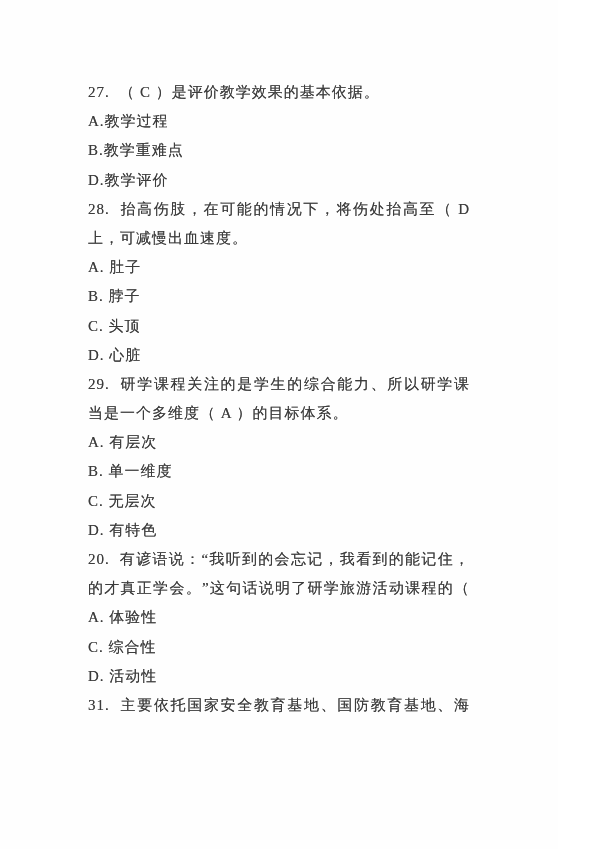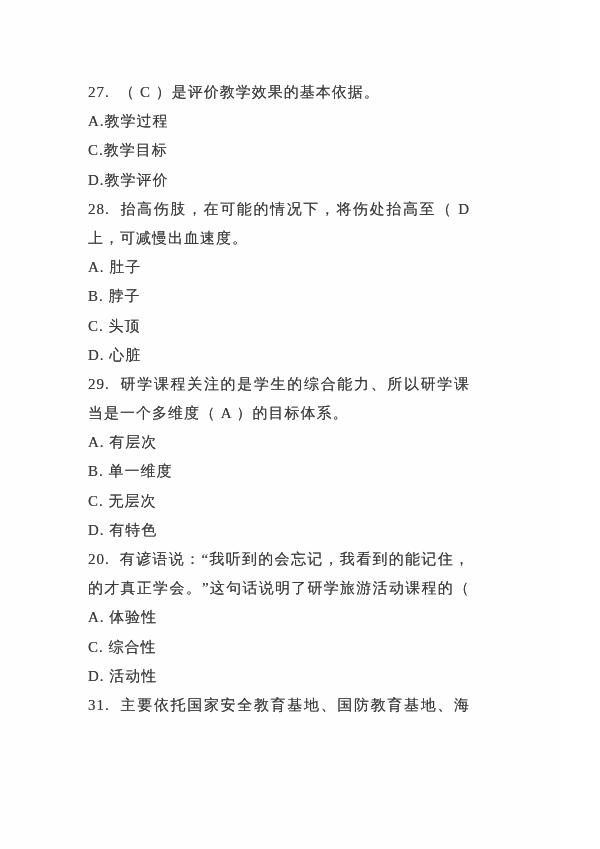--- a/index.html
+++ b/index.html
@@ -35,21 +35,21 @@
   }
 </style>
 </head>
 <body>
 
 <div class="page">
 
   <section class="question">
     <div class="line">27.  （ C ）是评价教学效果的基本依据。</div>
     <div class="line">A.教学过程</div>
-    <div class="line">C.教学目标</div>
+    <div class="line">B.教学重难点</div>
     <div class="line">D.教学评价</div>
   </section>
 
   <section class="question">
     <div class="line just">28.  抬高伤肢，在可能的情况下，将伤处抬高至（ D ）位置以</div>
     <div class="line">上，可减慢出血速度。</div>
     <div class="line">A. 肚子</div>
     <div class="line">B. 脖子</div>
     <div class="line">C. 头顶</div>
     <div class="line">D. 心脏</div>

